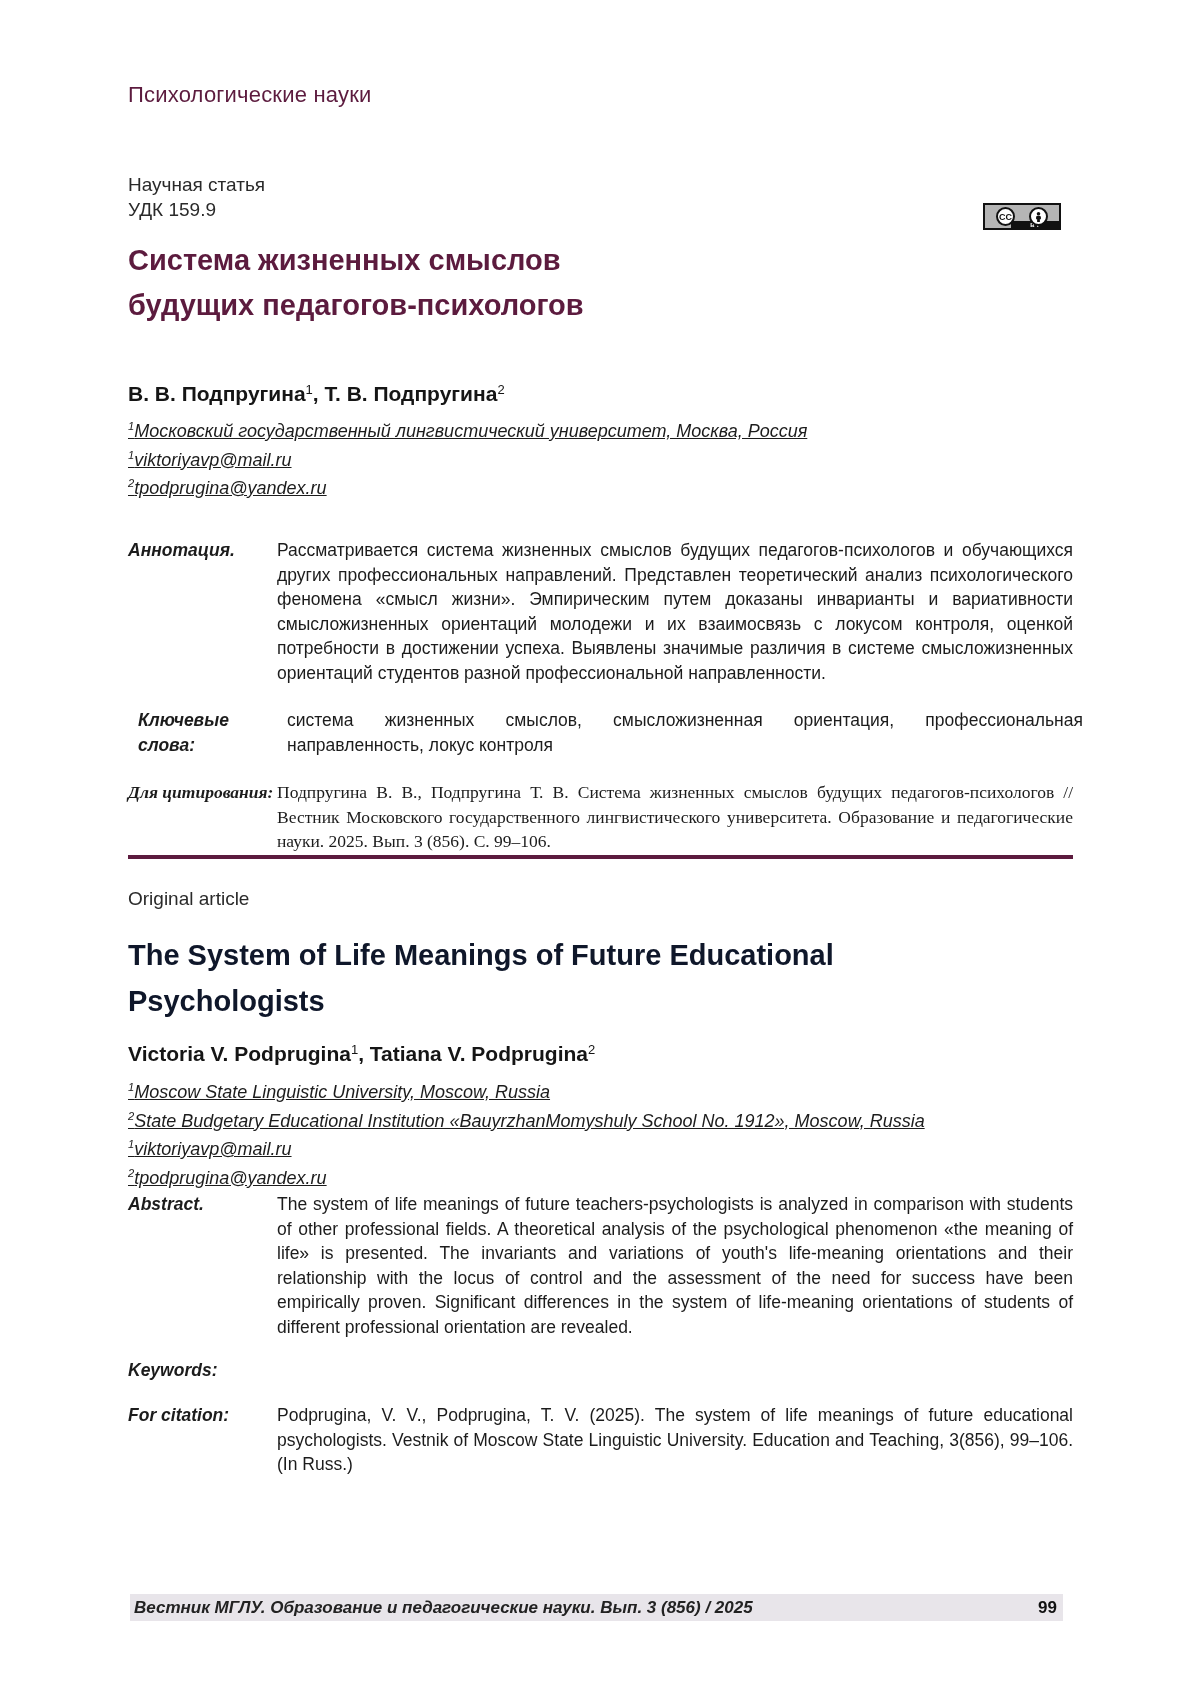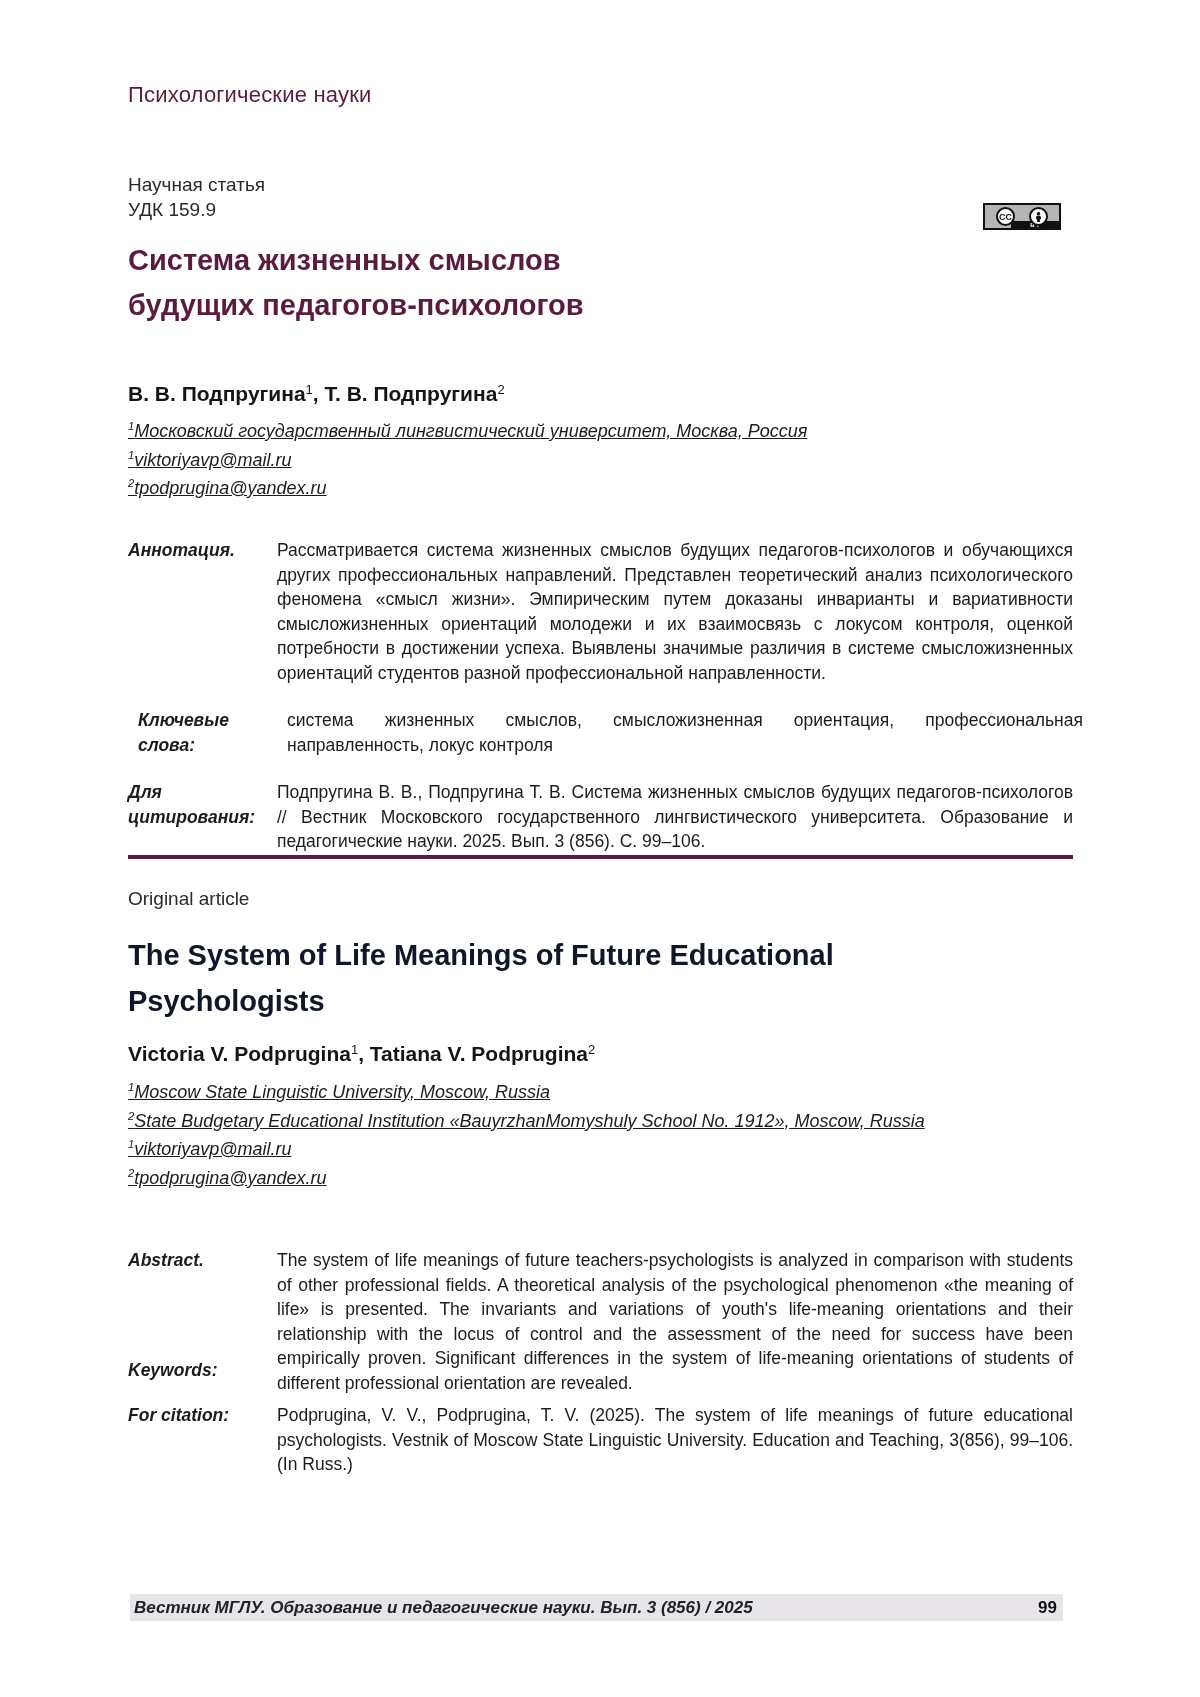--- a/index.html
+++ b/index.html
@@ -102,21 +102,21 @@
     color: #1c1c1c;
   }
   .meta-label {
     font-weight: bold;
     font-style: italic;
     font-size: 17.5px;
   }
   .meta-text { text-align: justify; }
   .ru-abstract-row { top: 538px; }
   .ru-keywords-row { top: 708px; margin-left: 10px; }
-  .ru-citation-row { top: 780px; }
+  .ru-citation-row { top: 780px; font-family: Liberation Serif, serif; }
 
   .double-rule {
     top: 855px;
     height: 3px;
     background: #ddc3cf;
     border-top: 2px solid #5c1b3e;
     border-bottom: 2px solid #5c1b3e;
   }
 
   .original-article {
@@ -126,21 +126,21 @@
   }
   .en-title {
     top: 932px;
     font-size: 29px;
     line-height: 46px;
     font-weight: bold;
     color: #0f172a;
   }
   .en-authors { top: 1042px; }
   .en-affiliations { top: 1076px; }
-  .en-abstract-row { top: 1248px; }
+  .en-abstract-row { top: 1192px; }
   .en-keywords-row { top: 1358px; }
   .en-citation-row { top: 1403px; }
 
   .footer-bar {
     position: absolute;
     left: 130px;
     top: 1594px;
     width: 933px;
     height: 27px;
     background: #e8e5ea;

